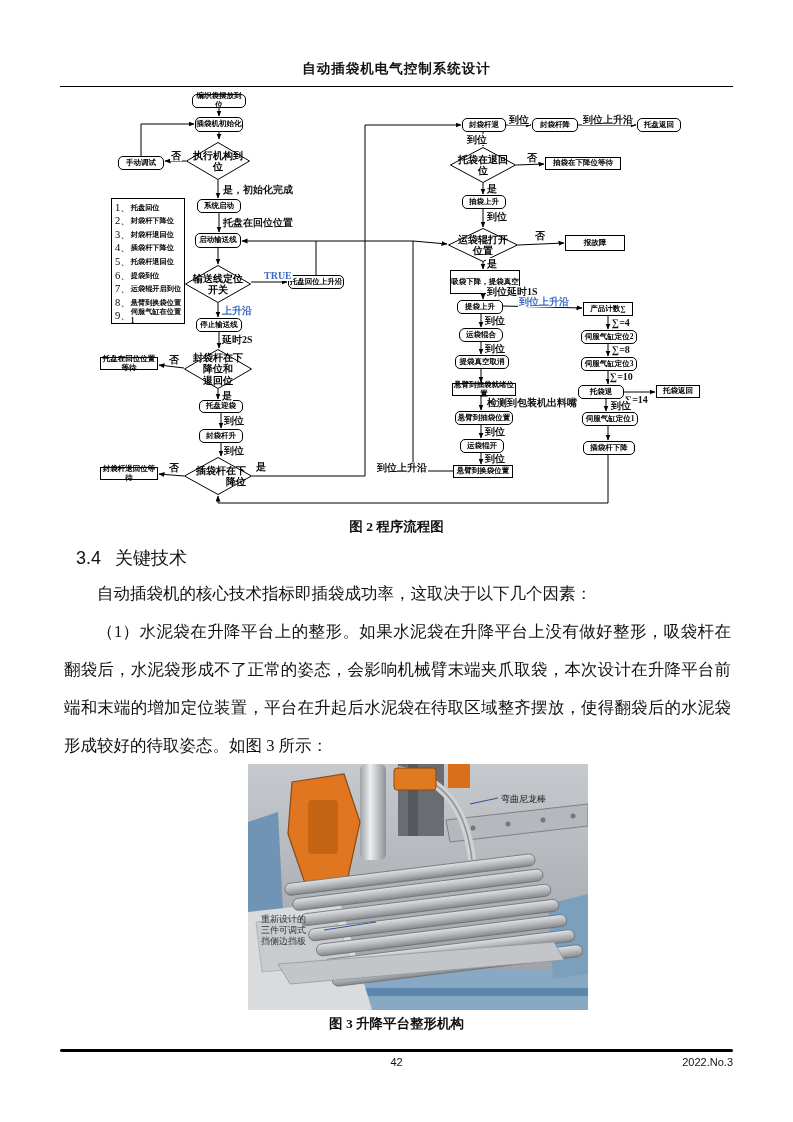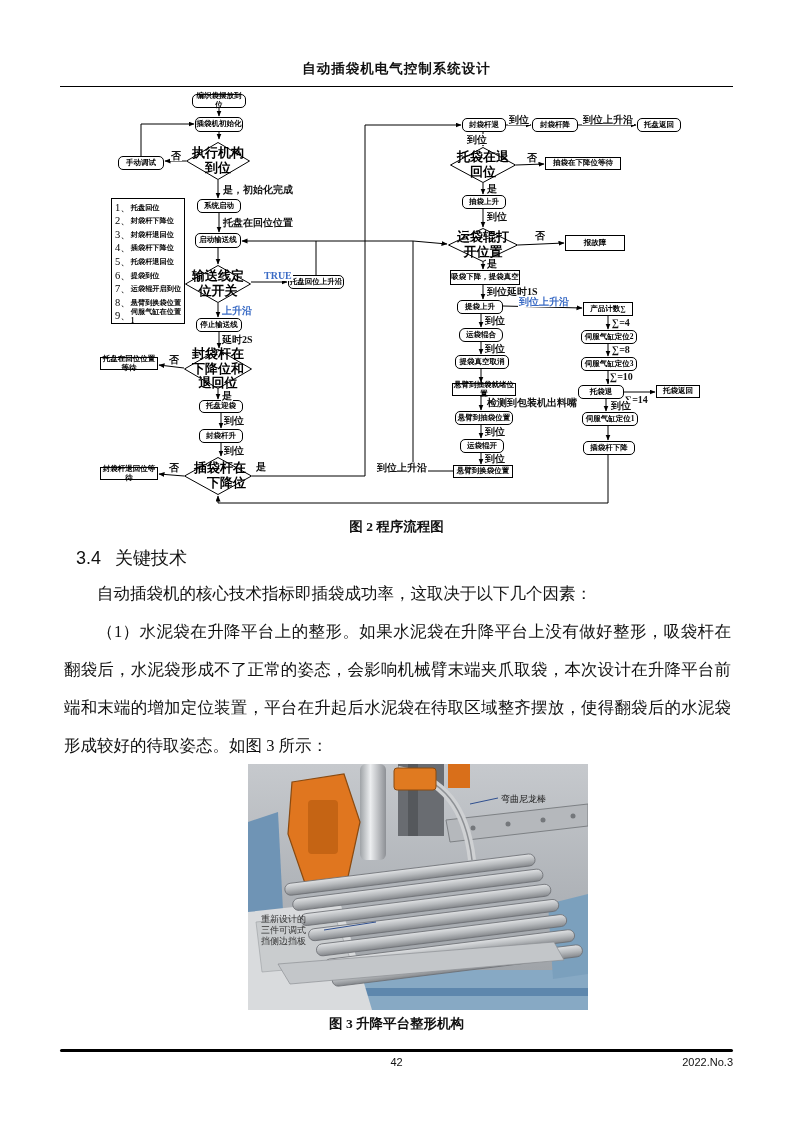--- a/index.html
+++ b/index.html
@@ -12,21 +12,21 @@
   
   .fc{position:absolute;left:58px;top:90px;width:680px;height:425px;}
   .fc svg.edges{position:absolute;left:0;top:0;}
   .fc-node{position:absolute;display:flex;align-items:center;justify-content:center;
            text-align:center;font-size:7.5px;font-weight:bold;line-height:1.15;color:#000;
            white-space:pre-line;z-index:2;box-sizing:border-box;}
   .fc-rect{background:#fff;border:1px solid #000;border-radius:5px;}
   .fc-rect.sq{border-radius:0;}
   .fc-diamond{background:transparent;}
   .fc-diamond svg{position:absolute;left:0;top:0;}
-  .fc-diamond span{position:relative;z-index:1;font-size:13px;padding:0 6px;}
+  .fc-diamond span{position:relative;z-index:1;font-size:10px;padding:0 6px;}
   .fc-list{background:#fff;border:1px solid #000;text-align:left;padding:2px 2px 0 3px;
            font-weight:normal;display:block;}
   .fc-list .row{display:flex;align-items:center;height:13.6px;}
   .fc-list .n{font-size:10.5px;line-height:1;}
   .fc-list .t{font-size:7.2px;font-weight:bold;}
   .fc-elabel{position:absolute;font-size:10px;font-weight:bold;background:#fff;
              padding:0 1px;white-space:nowrap;z-index:3;line-height:1.1;}
   .fc-elabel.blue{color:#3a6bc5;}
   
   .cap{position:absolute;width:100%;text-align:center;font-size:13.5px;font-weight:600;}
@@ -135,21 +135,21 @@
         <div class="fc-node fc-rect" style="left: 579px; top: 28px; width: 44px; height: 14px;"><span>托盘返回</span></div>
         <div class="fc-node fc-diamond" style="left: 392px; top: 57px; width: 66px; height: 36px;"><svg width="66" height="36" viewBox="0 0 66 36">
       <polygon points="33,0.5 65.5,18 33,35.5 0.5,18" fill="#fff" stroke="#000" stroke-width="1"></polygon>
           </svg><span>托袋在退回位</span></div>
         <div class="fc-node fc-rect sq" style="left: 487px; top: 67px; width: 76px; height: 13px;"><span>抽袋在下降位等待</span></div>
         <div class="fc-node fc-rect" style="left: 404px; top: 105px; width: 44px; height: 14px;"><span>抽袋上升</span></div>
         <div class="fc-node fc-diamond" style="left: 390px; top: 138px; width: 70px; height: 34px;"><svg width="70" height="34" viewBox="0 0 70 34">
       <polygon points="35,0.5 69.5,17 35,33.5 0.5,17" fill="#fff" stroke="#000" stroke-width="1"></polygon>
           </svg><span>运袋辊打开位置</span></div>
         <div class="fc-node fc-rect sq" style="left: 507px; top: 145px; width: 60px; height: 16px;"><span>报故障</span></div>
-        <div class="fc-node fc-rect sq" style="left: 392px; top: 180px; width: 70px; height: 15px;"><span>吸袋下降，提袋真空</span></div>
+        <div class="fc-node fc-rect sq" style="left: 392px; top: 180px; width: 70px; height: 24px;"><span>吸袋下降，提袋真空</span></div>
         <div class="fc-node fc-rect" style="left: 399px; top: 210px; width: 46px; height: 14px;"><span>提袋上升</span></div>
         <div class="fc-node fc-rect" style="left: 401px; top: 238px; width: 44px; height: 14px; border-radius: 6px;"><span>运袋辊合</span></div>
         <div class="fc-node fc-rect" style="left: 397px; top: 265px; width: 54px; height: 14px;"><span>提袋真空取消</span></div>
         <div class="fc-node fc-rect sq" style="left: 394px; top: 293px; width: 64px; height: 13px;"><span>悬臂到抽袋就绪位置</span></div>
         <div class="fc-node fc-rect" style="left: 397px; top: 321px; width: 58px; height: 14px;"><span>悬臂到抽袋位置</span></div>
         <div class="fc-node fc-rect" style="left: 402px; top: 349px; width: 44px; height: 14px;"><span>运袋辊开</span></div>
         <div class="fc-node fc-rect sq" style="left: 395px; top: 375px; width: 60px; height: 13px;"><span>悬臂到换袋位置</span></div>
         <div class="fc-node fc-rect sq" style="left: 525px; top: 212px; width: 50px; height: 14px;"><span>产品计数∑</span></div>
         <div class="fc-node fc-rect" style="left: 523px; top: 240px; width: 56px; height: 14px;"><span>伺服气缸定位2</span></div>
         <div class="fc-node fc-rect" style="left: 523px; top: 267px; width: 56px; height: 14px;"><span>伺服气缸定位3</span></div>

